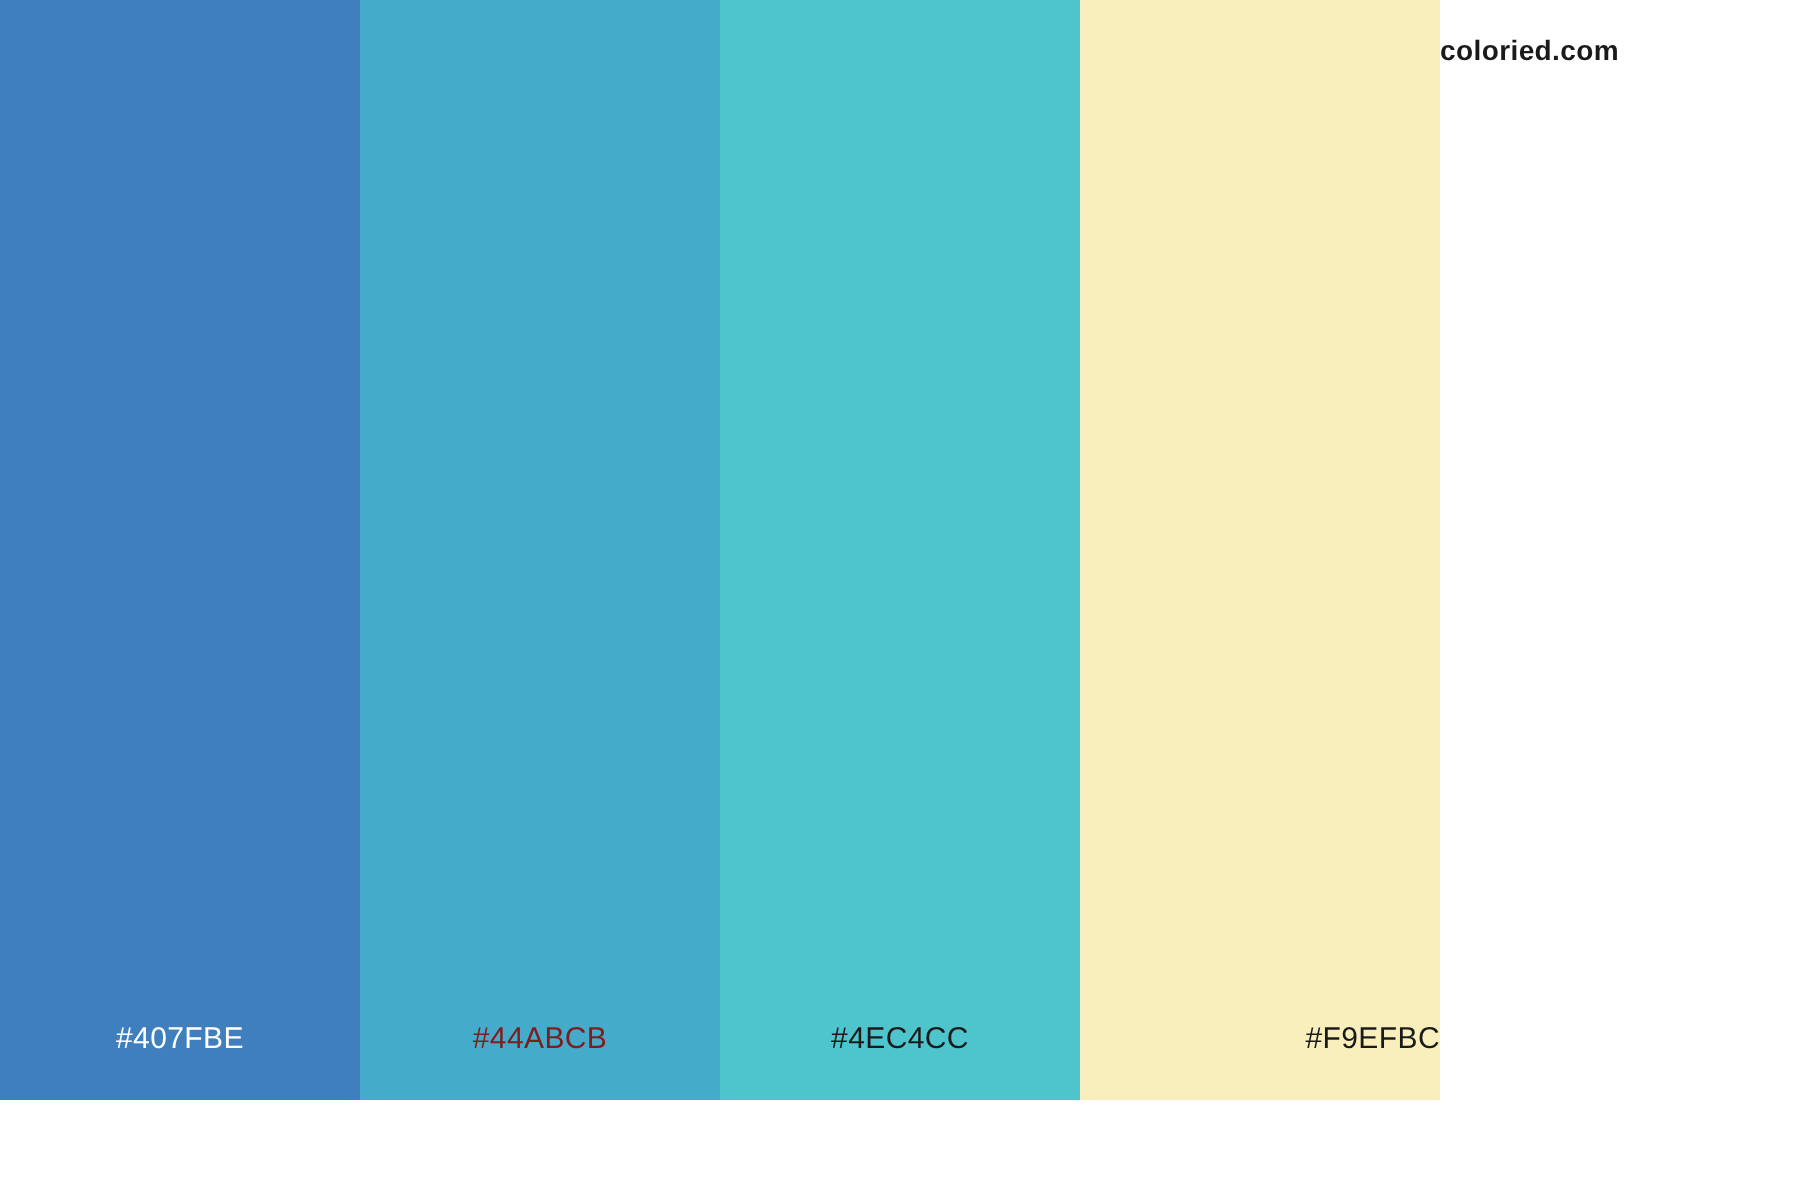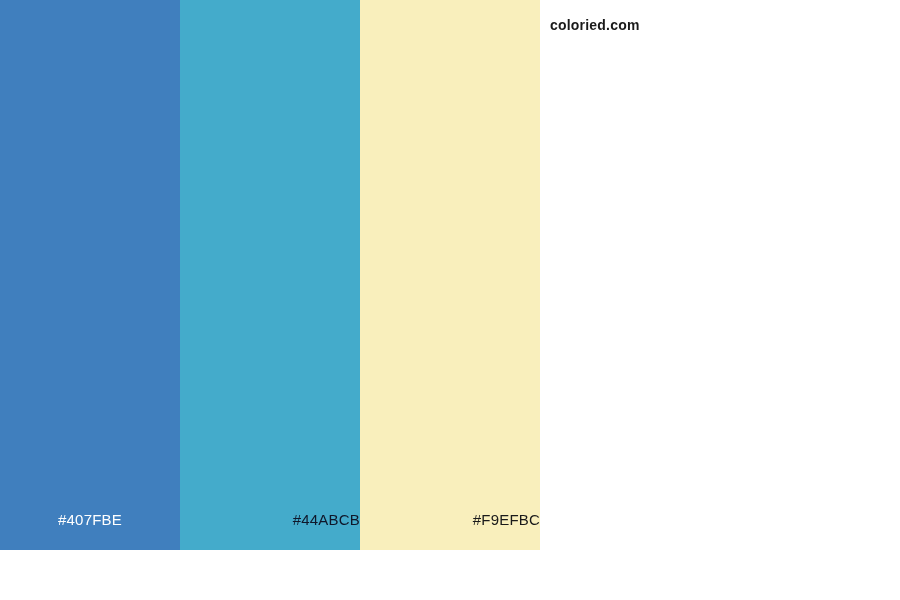--- a/index.html
+++ b/index.html
@@ -73,23 +73,26 @@
 
 <div id="palette-page">
 
   <div id="swatch-strip">
 
     <div class="swatch" style="background-color: rgb(64, 127, 190);">
       <span class="swatch-label" style="color: rgb(255, 255, 255);">#407FBE</span>
     </div>
 
     <div class="swatch" style="background-color: rgb(68, 171, 203);">
-      <span class="swatch-label" style="color: #0f172a; text-align: right;">#44ABCB</span>
+      <span class="swatch-label" style="color: #7f1d1d;">#44ABCB</span>
     </div>
 
+    <div class="swatch" style="background-color: rgb(78, 196, 204);">
+      <span class="swatch-label" style="color: rgb(26, 26, 26);">#4EC4CC</span>
+    </div>
 
 
     <div class="swatch" style="background-color: rgb(249, 239, 188);">
       <span class="swatch-label" style="color: rgb(26, 26, 26); text-align: right;">#F9EFBC</span>
     </div>
 
   </div>
 
   <div id="footer-bar">
     <span id="site-credit" style="color: rgb(26, 26, 26);">coloried.com</span>

